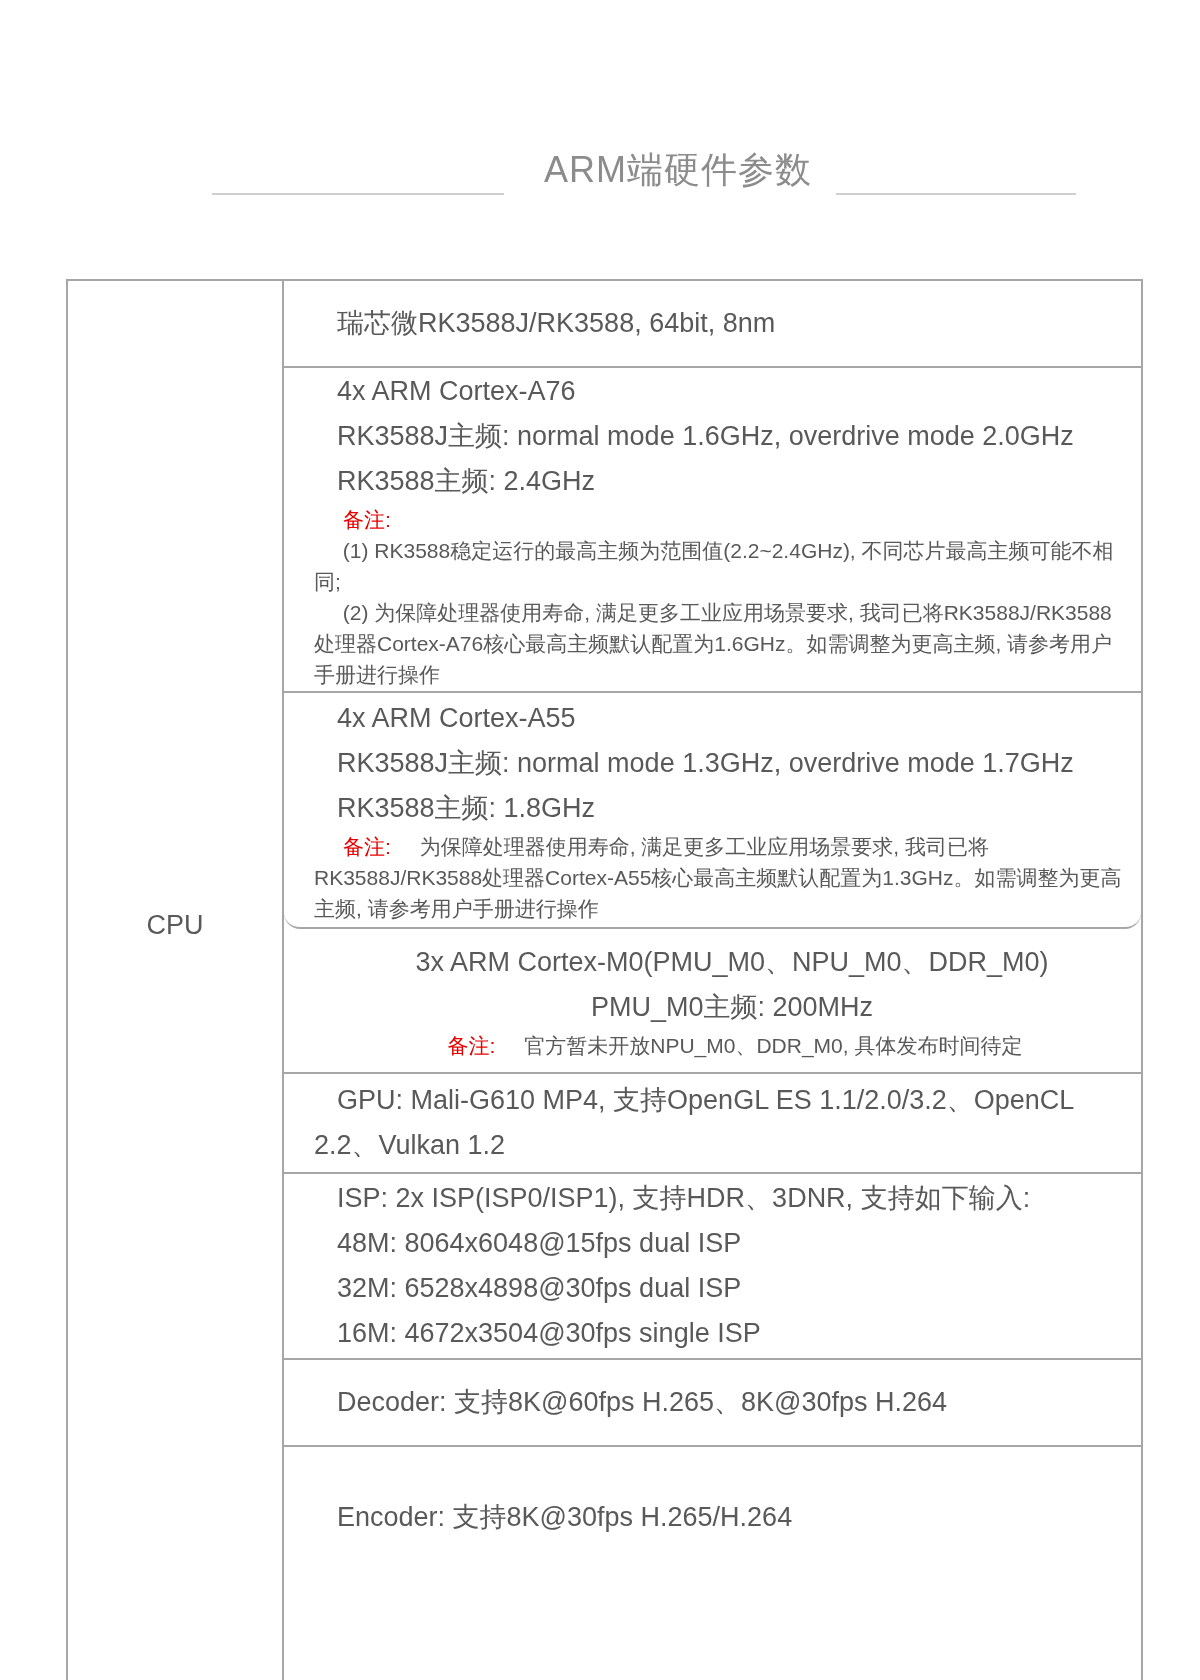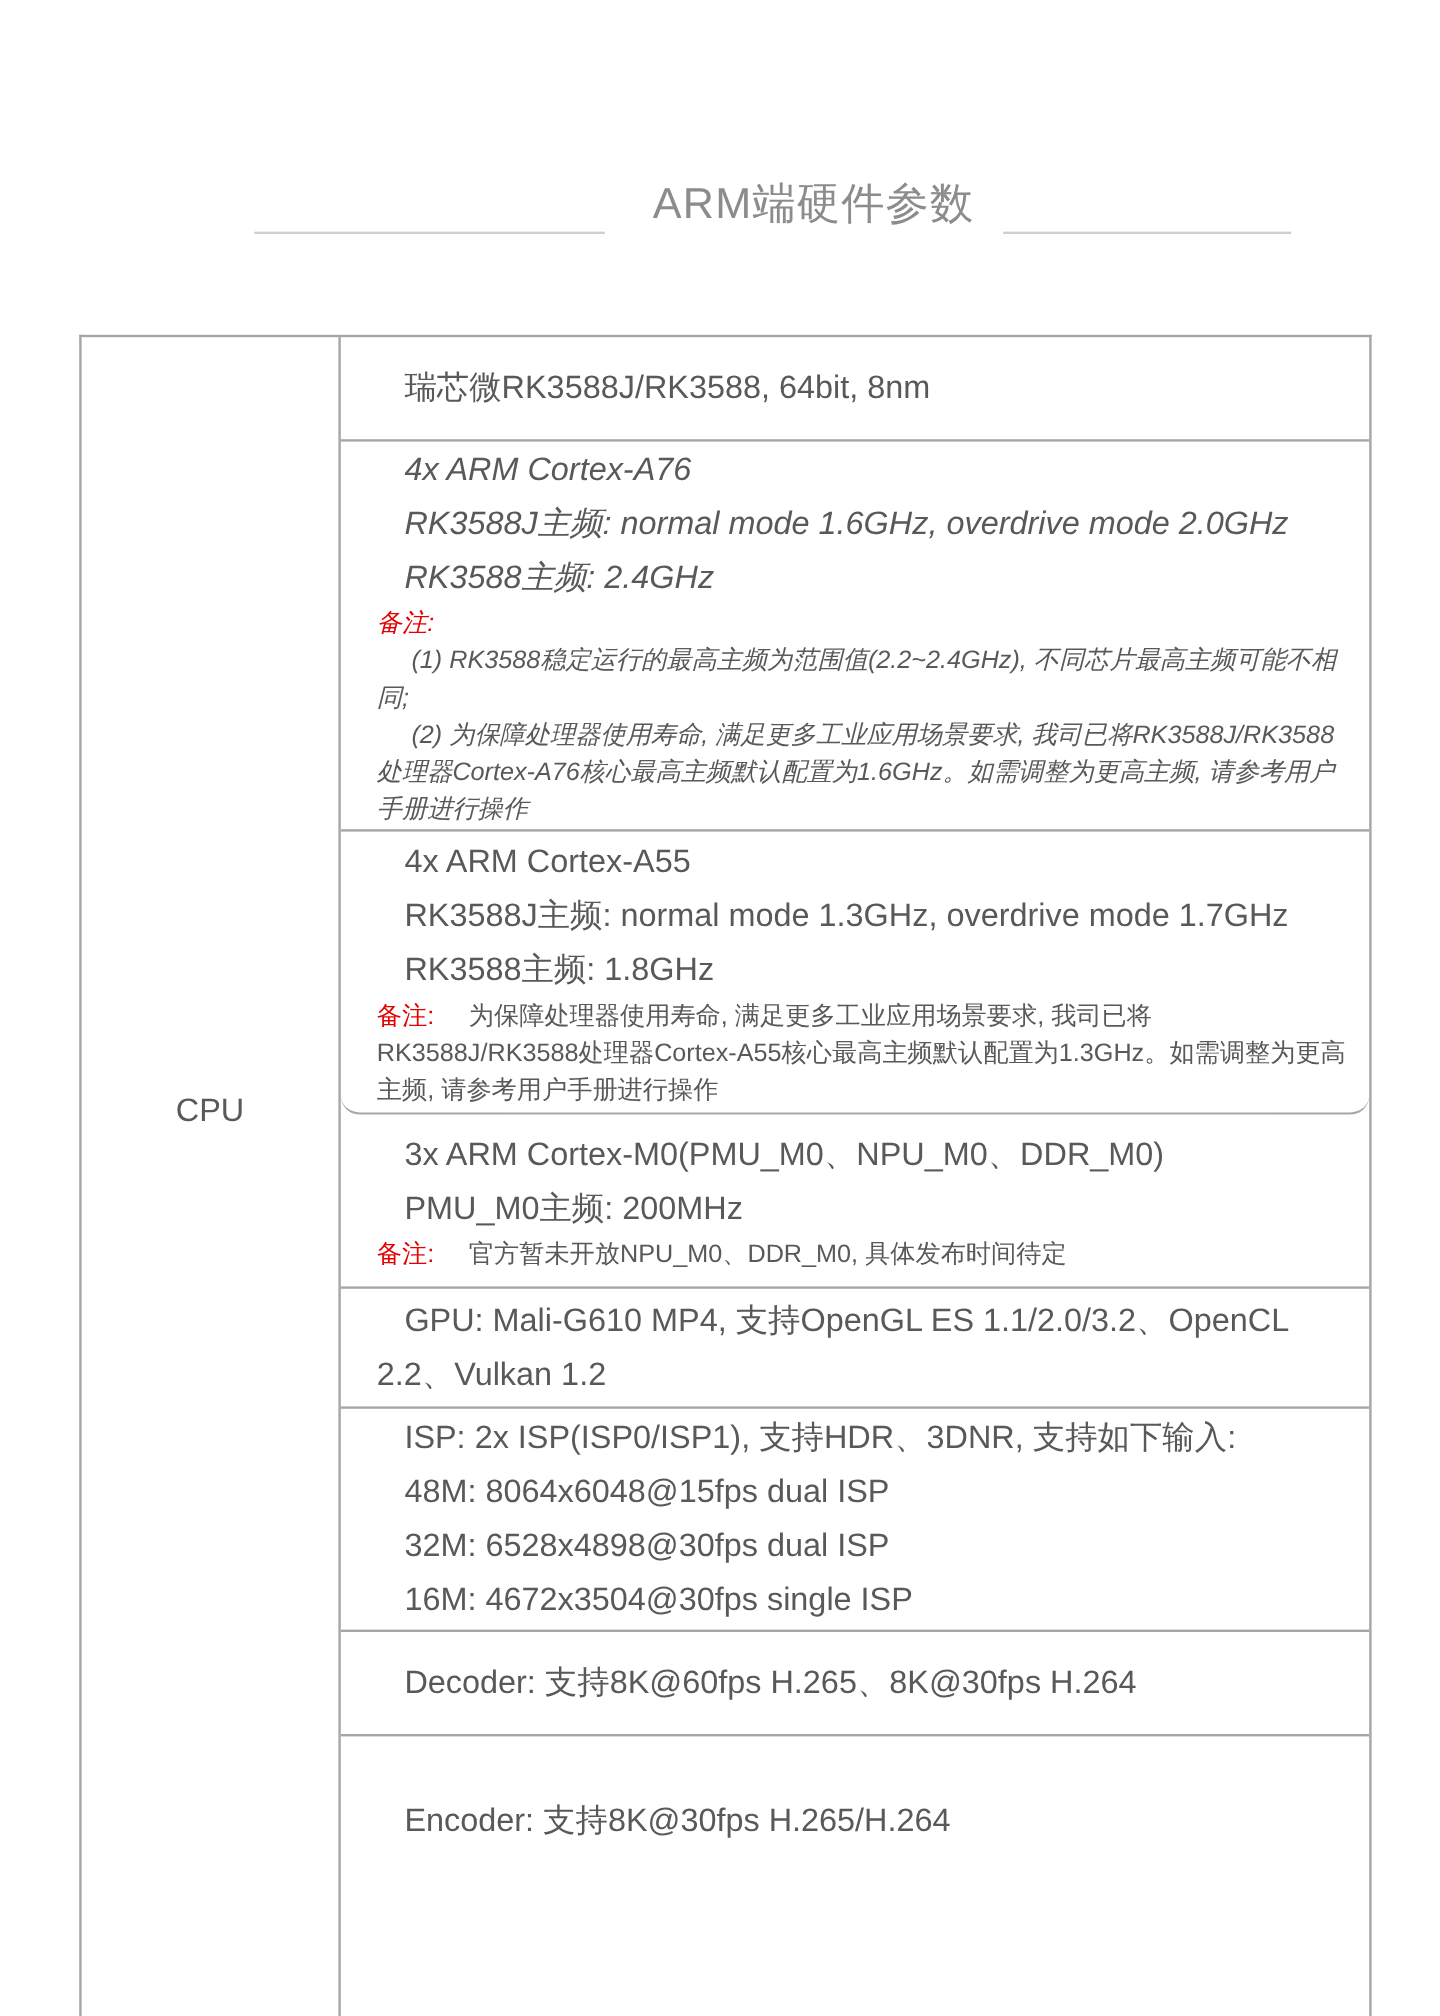--- a/index.html
+++ b/index.html
@@ -50,55 +50,55 @@
     box-sizing:border-box;
     border-bottom:2px solid var(--border);
     padding:8px 14px 8px 30px;
     display:flex;flex-direction:column;justify-content:center;
     overflow:hidden;
   }
   .trow:last-child{border-bottom:none;}
   .line{margin:0;}
   .line.main{font-size:27px;line-height:45px;}
   .line.note{font-size:21px;line-height:31px;white-space:pre-wrap;}
-  .red{color:var(--red);}
+  .red{color:var(--red);margin-left:29px;}
   .gray{color:var(--text);margin-left:23px;}
 </style>
 </head>
 <body>
 
 <div class="title-row">
   <span class="tline left"></span>
   <h1 class="title">ARM端硬件参数</h1>
   <span class="tline right"></span>
 </div>
 
 <div class="spec-table">
   <div class="cpu-cell">
     <span>CPU</span>
   </div>
   <div class="rows" id="rows">
       <div class="trow" style="height: 87px;">
         <p class="line main"><span class="gray">瑞芯微RK3588J/RK3588, 64bit, 8nm</span></p>
       </div>
-      <div class="trow" style="height: 325px; font-style: italic;">
+      <div class="trow" style="height: 325px;">
         <p class="line main"><span class="gray">4x ARM Cortex-A76</span></p>
         <p class="line main"><span class="gray">RK3588J主频: normal mode 1.6GHz, overdrive mode 2.0GHz</span></p>
         <p class="line main"><span class="gray">RK3588主频: 2.4GHz</span></p>
         <p class="line note"><span class="red">备注:</span></p>
         <p class="line note"><span class="gray"> (1) RK3588稳定运行的最高主频为范围值(2.2~2.4GHz), 不同芯片最高主频可能不相同;</span></p>
         <p class="line note"><span class="gray"> (2) 为保障处理器使用寿命, 满足更多工业应用场景要求, 我司已将RK3588J/RK3588处理器Cortex-A76核心最高主频默认配置为1.6GHz。如需调整为更高主频, 请参考用户手册进行操作</span></p>
       </div>
       <div class="trow" style="height: 236px; border-radius: 16px;">
         <p class="line main"><span class="gray">4x ARM Cortex-A55</span></p>
         <p class="line main"><span class="gray">RK3588J主频: normal mode 1.3GHz, overdrive mode 1.7GHz</span></p>
         <p class="line main"><span class="gray">RK3588主频: 1.8GHz</span></p>
         <p class="line note"><span class="red">备注: </span><span class="gray">为保障处理器使用寿命, 满足更多工业应用场景要求, 我司已将RK3588J/RK3588处理器Cortex-A55核心最高主频默认配置为1.3GHz。如需调整为更高主频, 请参考用户手册进行操作</span></p>
       </div>
-      <div class="trow" style="height: 145px;">
+      <div class="trow" style="height: 145px; align-items: center;">
         <p class="line main"><span class="gray">3x ARM Cortex-M0(PMU_M0、NPU_M0、DDR_M0)</span></p>
         <p class="line main"><span class="gray">PMU_M0主频: 200MHz</span></p>
         <p class="line note"><span class="red">备注: </span><span class="gray">官方暂未开放NPU_M0、DDR_M0, 具体发布时间待定</span></p>
       </div>
       <div class="trow" style="height: 100px;">
         <p class="line main"><span class="gray">GPU: Mali-G610 MP4, 支持OpenGL ES 1.1/2.0/3.2、OpenCL 2.2、Vulkan 1.2</span></p>
       </div>
       <div class="trow" style="height: 186px;">
         <p class="line main"><span class="gray">ISP: 2x ISP(ISP0/ISP1), 支持HDR、3DNR, 支持如下输入:</span></p>
         <p class="line main"><span class="gray">48M: 8064x6048@15fps dual ISP</span></p>

